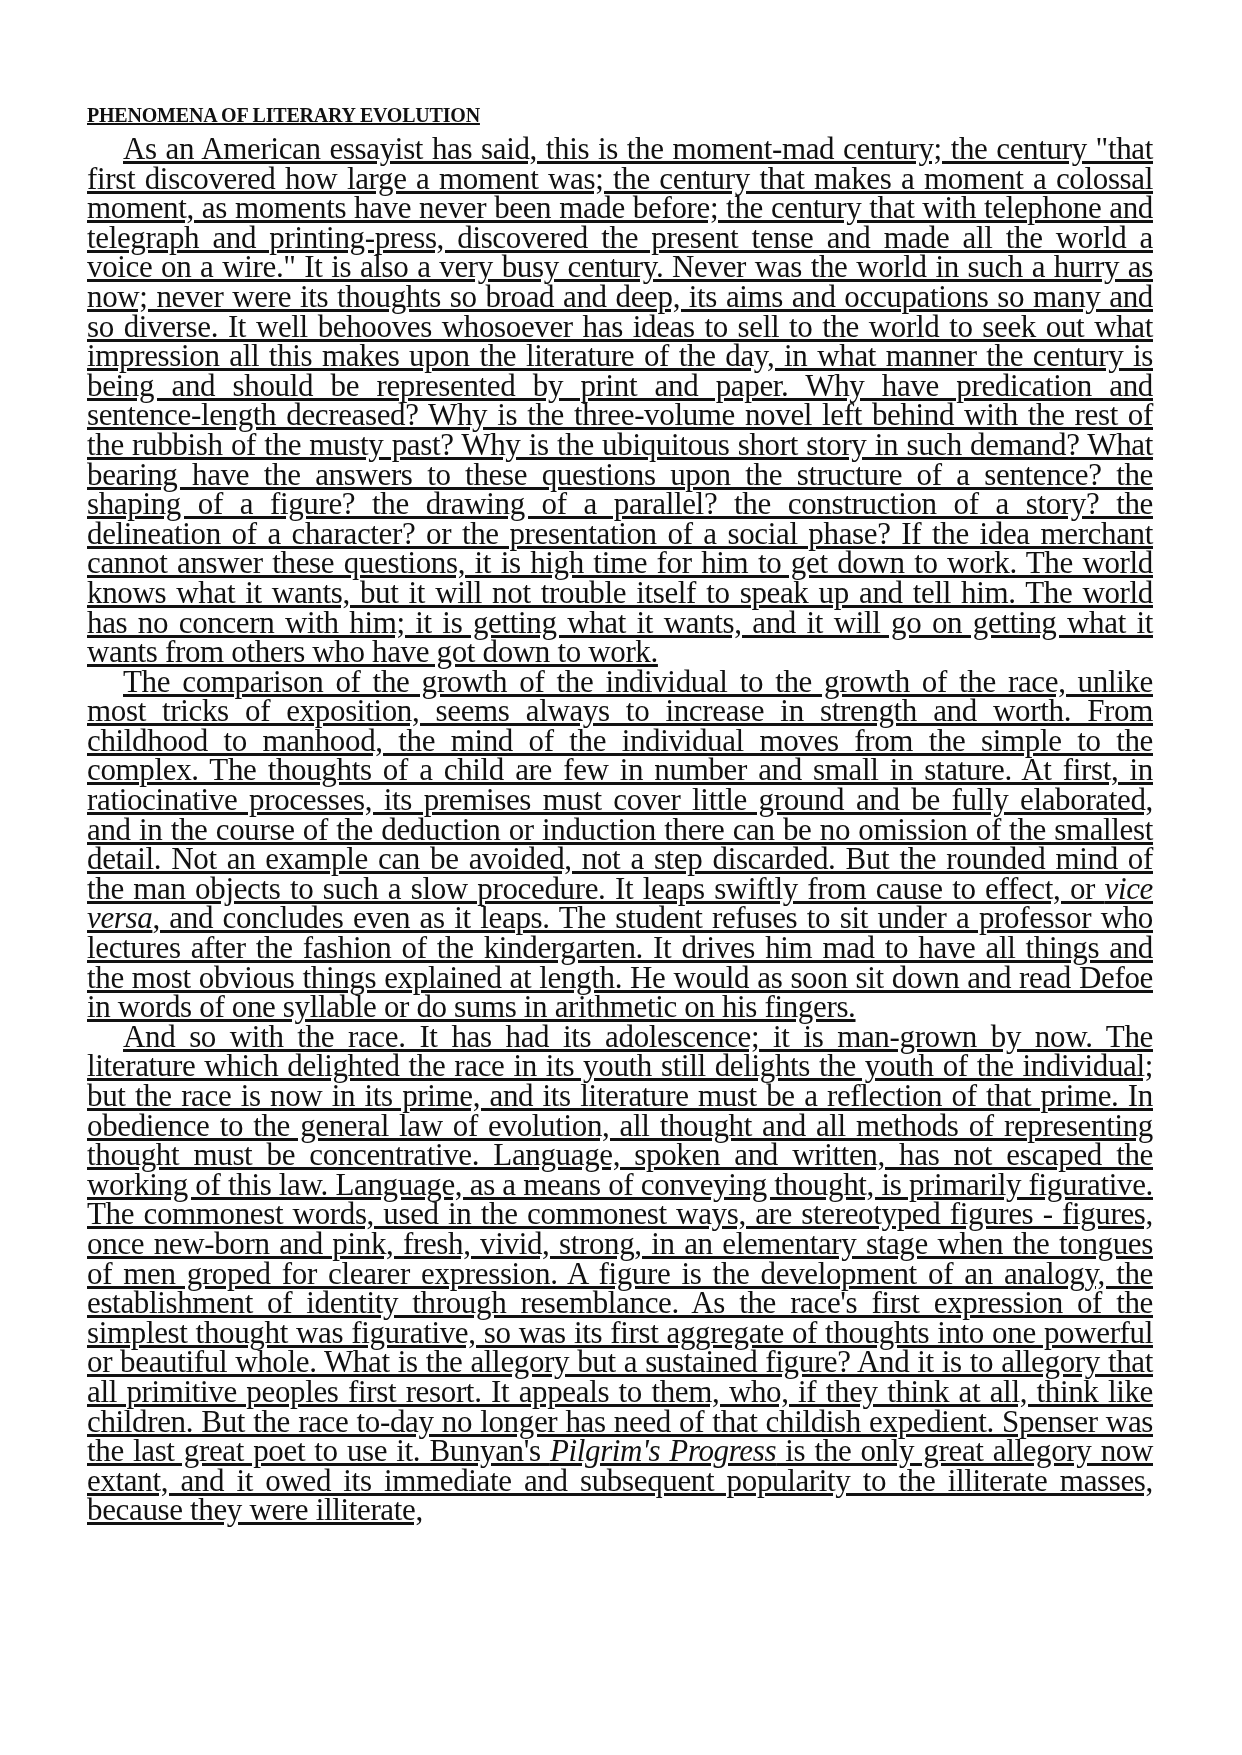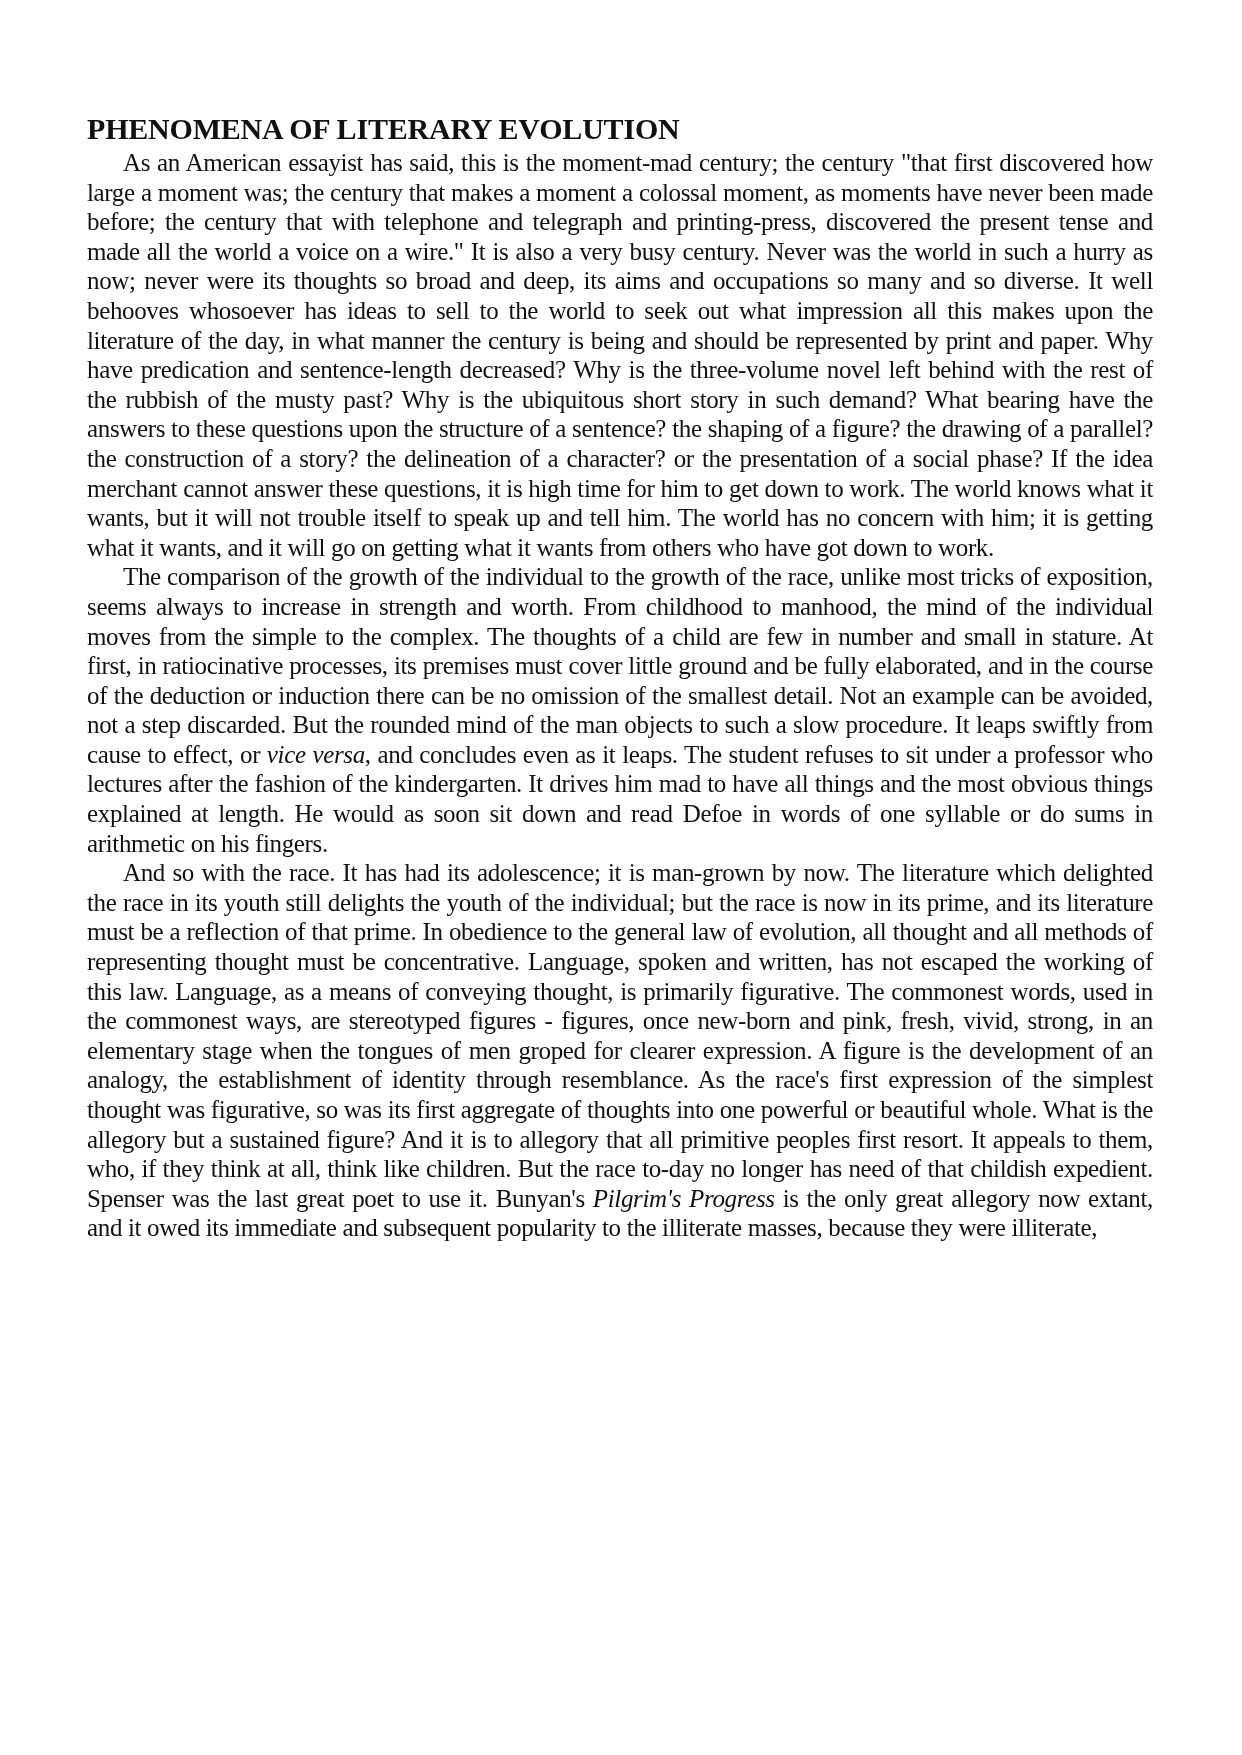--- a/index.html
+++ b/index.html
@@ -16,33 +16,35 @@
       font-family: "Liberation Serif", "DejaVu Serif", serif;
     }
     .page {
       position: absolute;
       left: 87px;
       top: 96px;
       width: 1066px;
     }
     .heading {
       font-weight: bold;
-      font-size: 30px;
+      font-size: 20px;
       line-height: 30px;
-      margin: 18px 0 4px 0;
+      margin: 4px 0 4px 0;
       letter-spacing: -0.2px;
+      text-decoration: underline;
     }
     .para {
-      font-size: 25px;
+      font-size: 31px;
       line-height: 29.6px;
       text-align: justify;
       text-indent: 36px;
       margin: 0;
       letter-spacing: -0.35px;
       word-spacing: 0px;
+      text-decoration: underline;
     }
     .para em {
       font-style: italic;
       margin-top: 24px;
     }
   </style>
 </head>
 <body>
 
 <div class="page">

